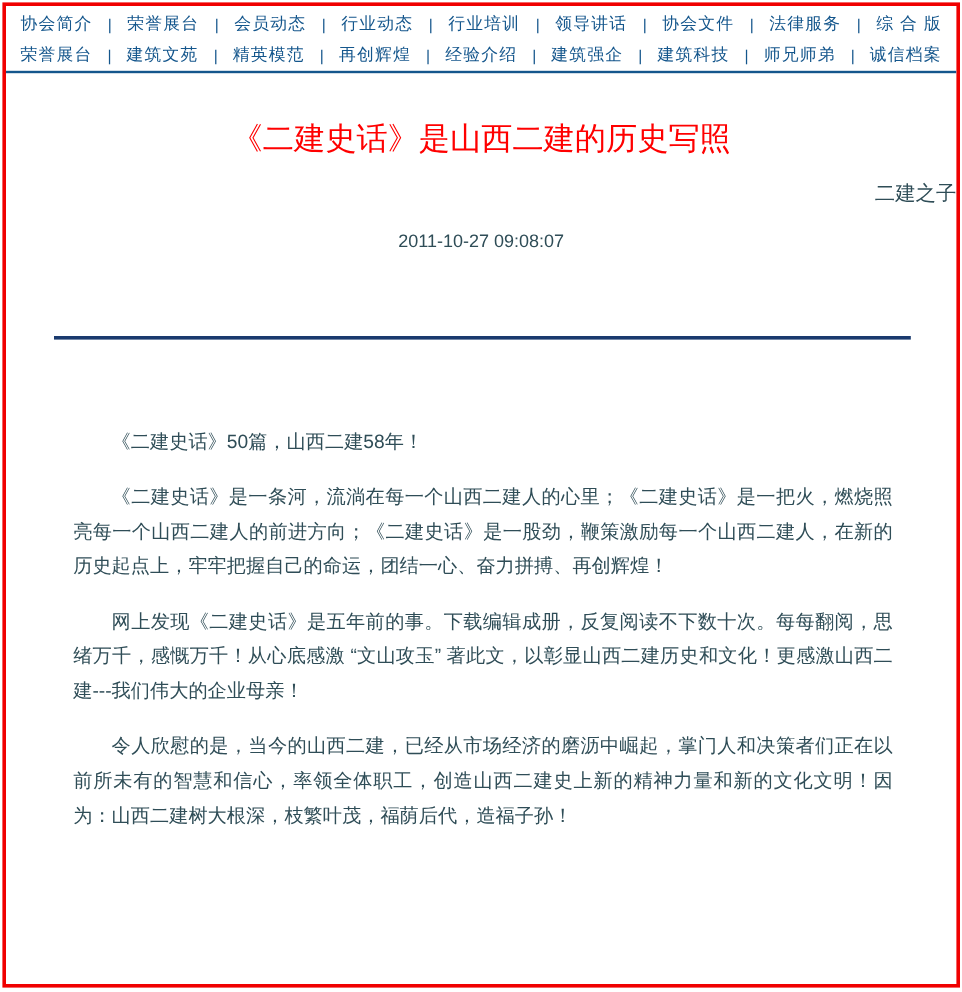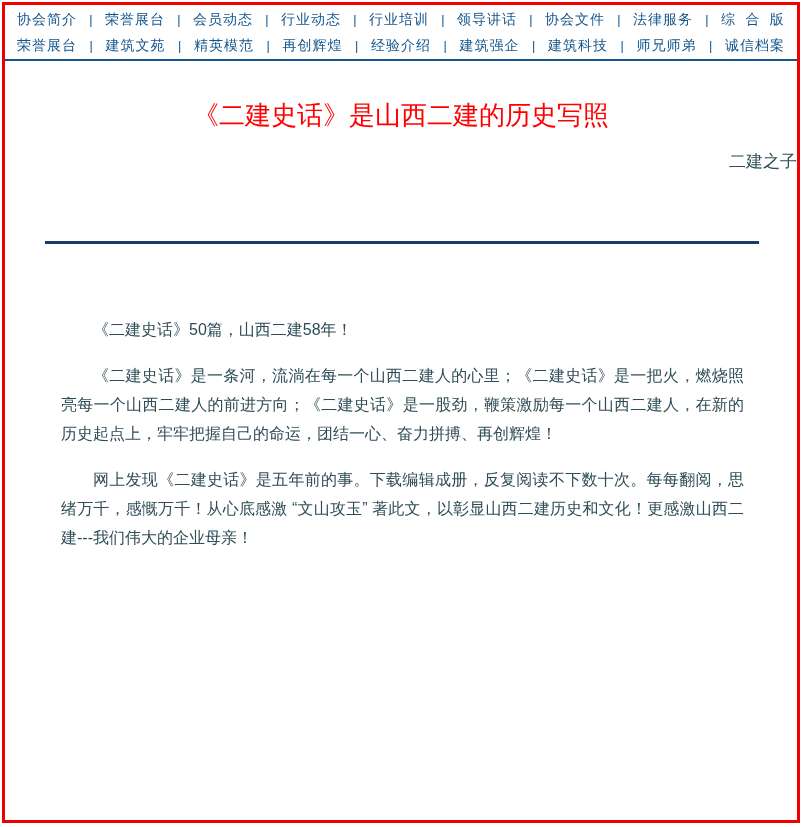--- a/index.html
+++ b/index.html
@@ -21,21 +21,20 @@
     height: 821px;
     margin: 2px;
     border: 3px solid var(--border-red);
     background: var(--bg);
     overflow: hidden;
   }
   
   nav.topnav {
     padding: 2px 0 0 0;
     border-bottom: 2px solid var(--nav-blue);
-    font-family: Liberation Mono, monospace;
   }
   .nav-row {
     display: flex;
     align-items: center;
     justify-content: space-between;
     padding: 0 12px;
     height: 26px;
     white-space: nowrap;
   }
   .nav-row a.nav-link {
@@ -134,23 +133,25 @@
         <span class="sep">|</span>
         <a href="#" class="nav-link">诚信档案</a>
       </div>
   </nav>
 
   <main>
     <h1 class="article-title">《二建史话》是山西二建的历史写照</h1>
 
     <div class="article-author">二建之子</div>
 
+    <div class="article-date">2011-10-27 09:08:07</div>
 
     <div class="divider"></div>
 
     <article class="article-body">
         <p>《二建史话》50篇，山西二建58年！</p>
         <p>《二建史话》是一条河，流淌在每一个山西二建人的心里；《二建史话》是一把火，燃烧照亮每一个山西二建人的前进方向；《二建史话》是一股劲，鞭策激励每一个山西二建人，在新的历史起点上，牢牢把握自己的命运，团结一心、奋力拼搏、再创辉煌！</p>
         <p>网上发现《二建史话》是五年前的事。下载编辑成册，反复阅读不下数十次。每每翻阅，思绪万千，感慨万千！从心底感激 “文山攻玉” 著此文，以彰显山西二建历史和文化！更感激山西二建---我们伟大的企业母亲！</p>
+        <p>令人欣慰的是，当今的山西二建，已经从市场经济的磨沥中崛起，掌门人和决策者们正在以前所未有的智慧和信心，率领全体职工，创造山西二建史上新的精神力量和新的文化文明！因为：山西二建树大根深，枝繁叶茂，福荫后代，造福子孙！</p>
       </article>
   </main>
 
 </div>
 
 </body></html>

